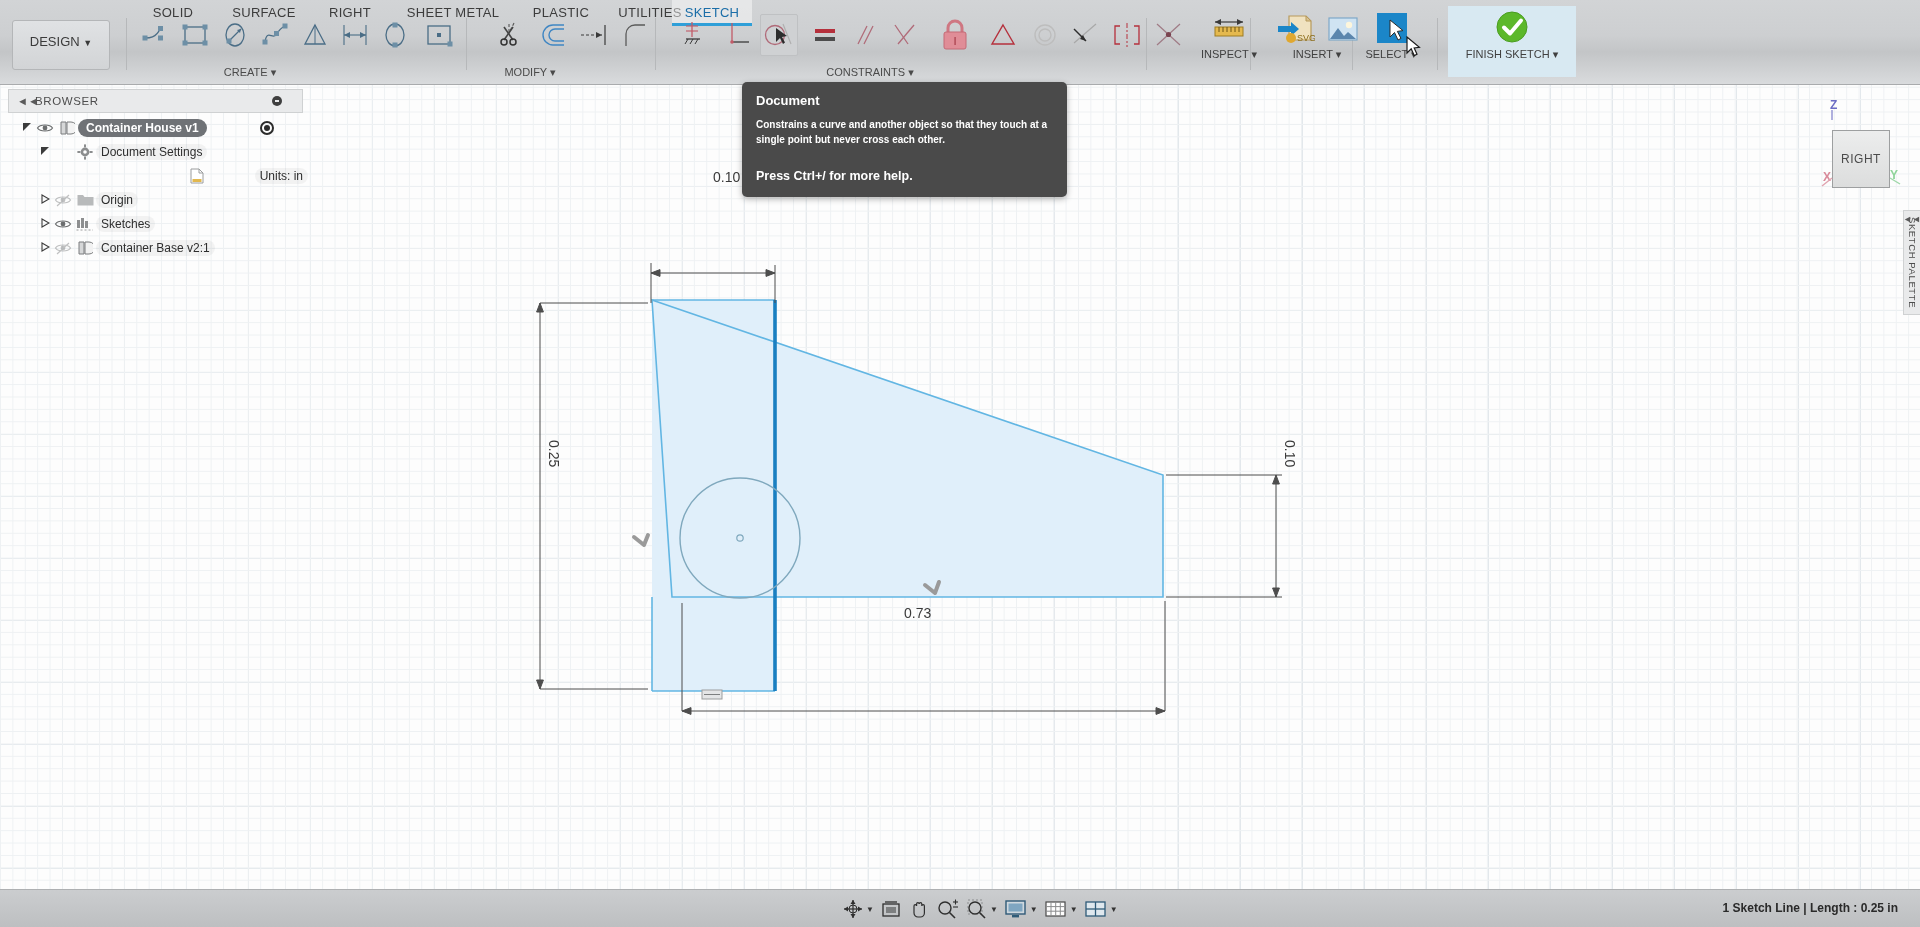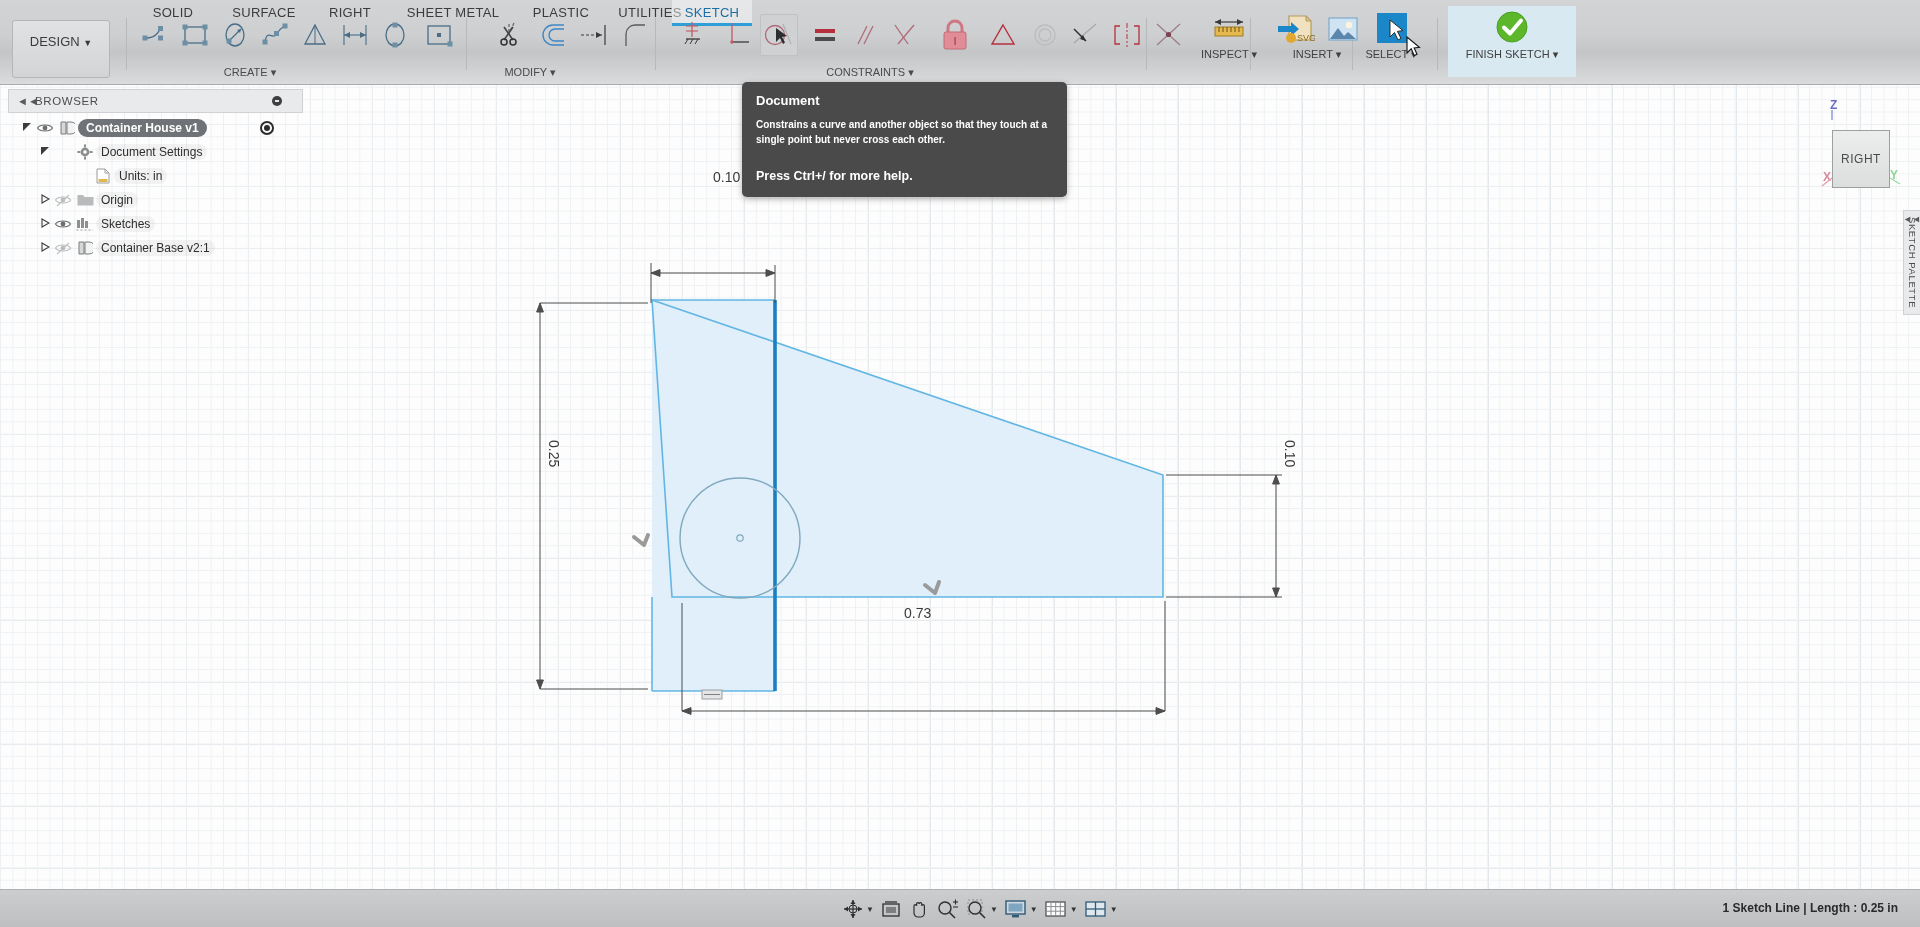--- a/index.html
+++ b/index.html
@@ -38,21 +38,21 @@
     letter-spacing: .3px; cursor: default; white-space: nowrap;
   }
   .tab.active { color: #1b6ea8; }
   .tab.active::after {
     content: ""; position: absolute; left: 0; right: 0; bottom: 0;
     height: 3px; background: #2f9fd8;
   }
   .tab.active { background: rgba(255,255,255,.45); }
 
   #designbtn {
-    position: absolute; left: 12px; top: 20px; width: 98px; height: 58px;
+    position: absolute; left: 12px; top: 20px; width: 98px; height: 50px;
     border: 1px solid #b4b6b8; border-radius: 3px;
     background: linear-gradient(to bottom,#e0e2e4,#d2d4d6);
     font-size: 13px; color: #3a3a3a; text-align: center; line-height: 42px;
   }
 
   .ribsep {
     position: absolute; top: 18px; width: 1px; height: 52px; background: #b6b8ba;
   }
   .panel-label {
     position: absolute; font-size: 11px; color: #4a4a4a; text-align: center;
@@ -578,21 +578,21 @@
             <g fill="#8b8d8e">
               <rect x="7" y="0.4" width="2" height="3"></rect>
               <rect x="7" y="12.6" width="2" height="3"></rect>
               <rect x="0.4" y="7" width="3" height="2"></rect>
               <rect x="12.6" y="7" width="3" height="2"></rect>
             </g>
           </svg>
         </span>
         <span class="tlabel">Document Settings</span>
       </div>
-      <div class="trow" style="padding-left: 48px;">
+      <div class="trow" style="padding-left: 48px; justify-content: space-between;">
         <span class="caret"></span>
         <span class="eye">
           <span style="width:16px"></span>
         </span>
         <span class="ticon">
           <svg width="14" height="16" viewBox="0 0 14 16">
             <path d="M1,1 L9,1 L13,5 L13,15 L1,15 Z" fill="#ffffff" stroke="#9a9c9d" stroke-width="1"></path>
             <path d="M9,1 L9,5 L13,5" fill="none" stroke="#9a9c9d" stroke-width="1"></path>
             <rect x="2.5" y="11" width="9" height="3" fill="#e2b84e"></rect>
           </svg>

